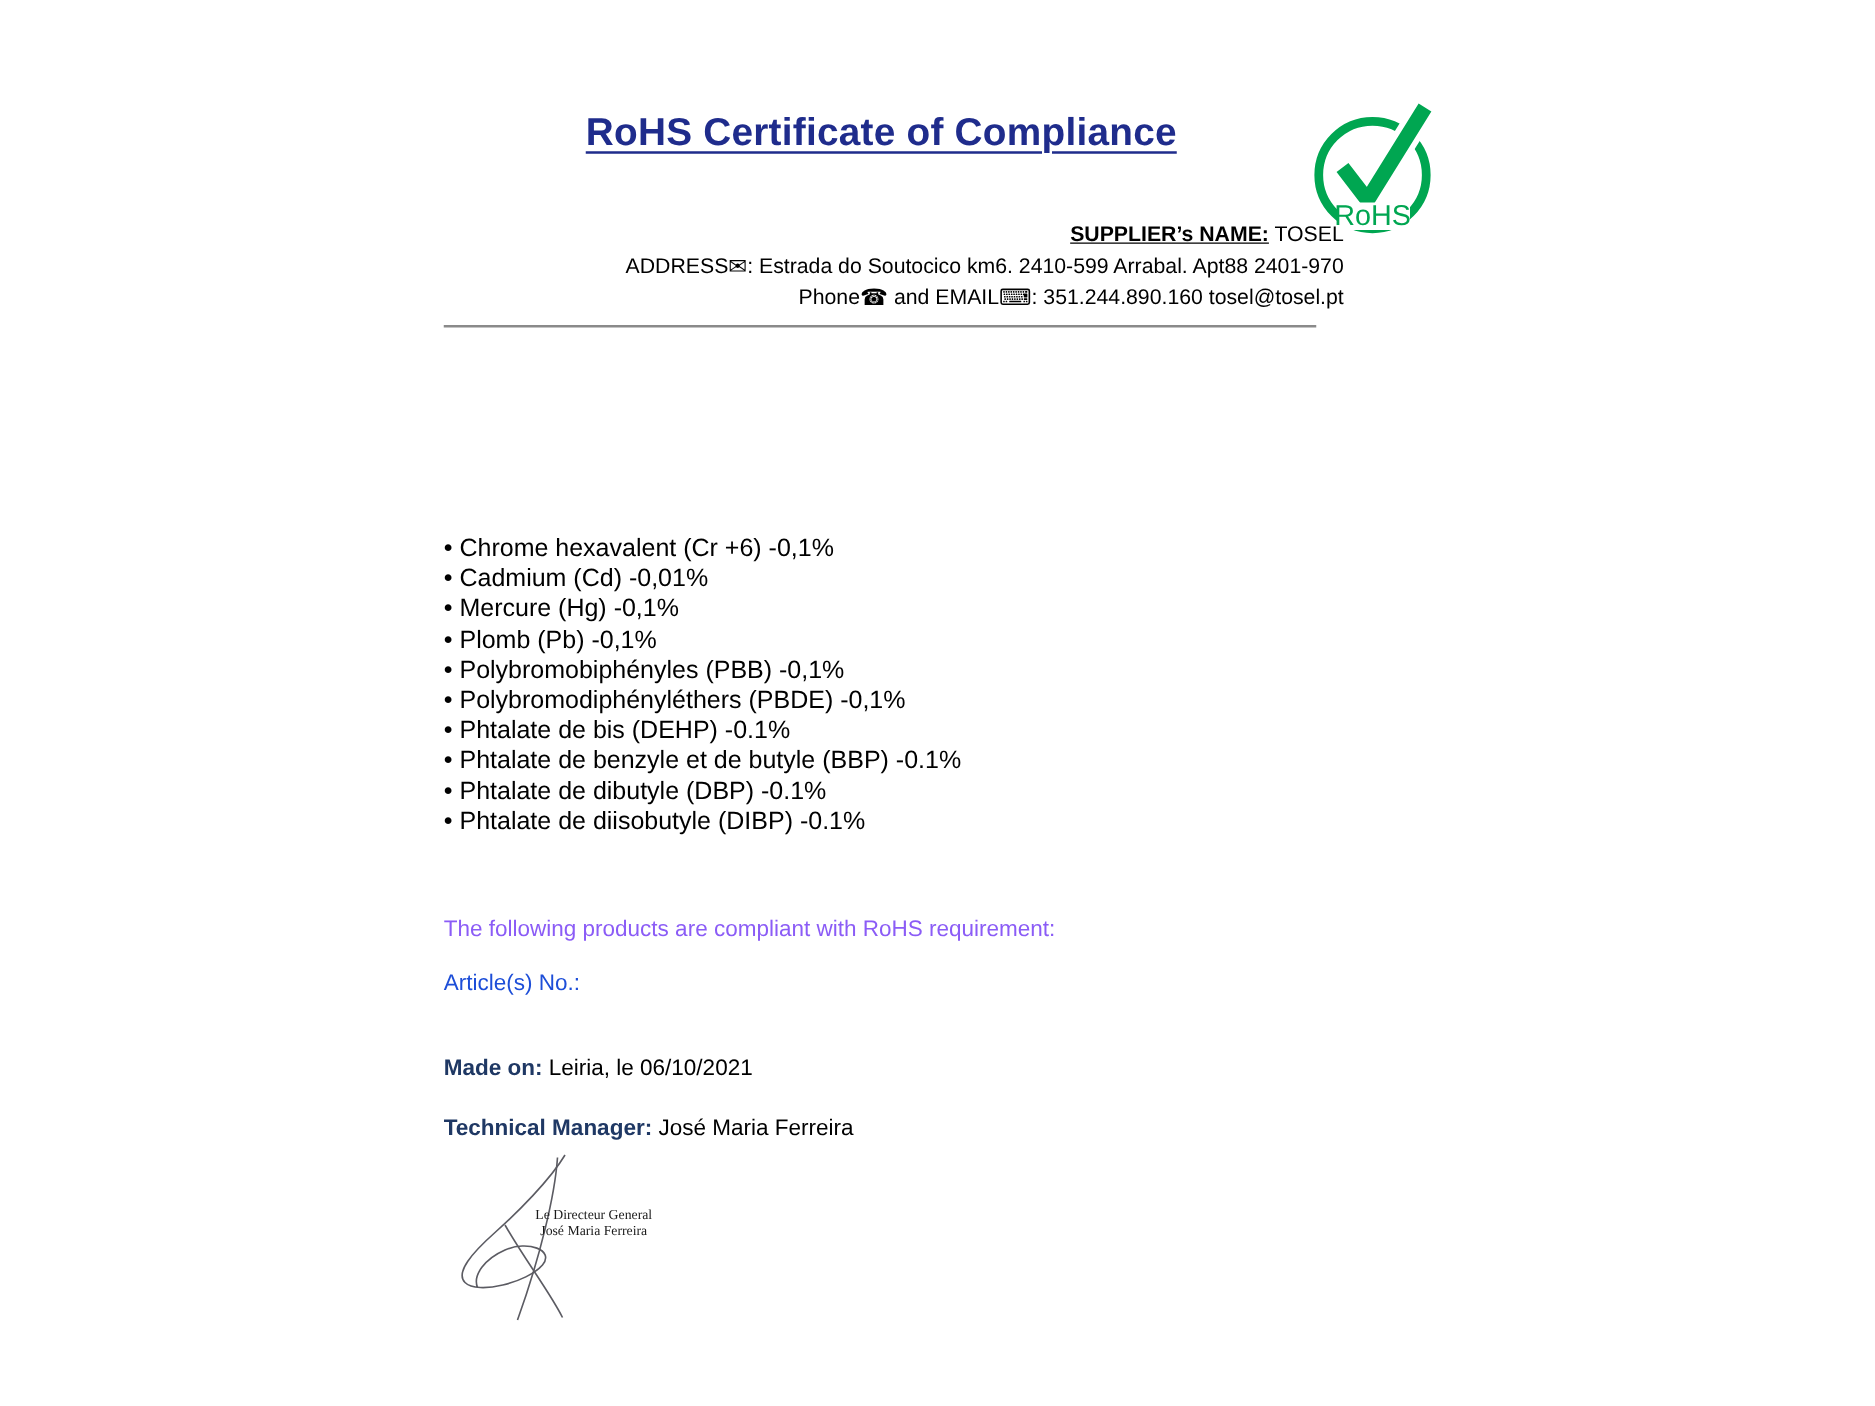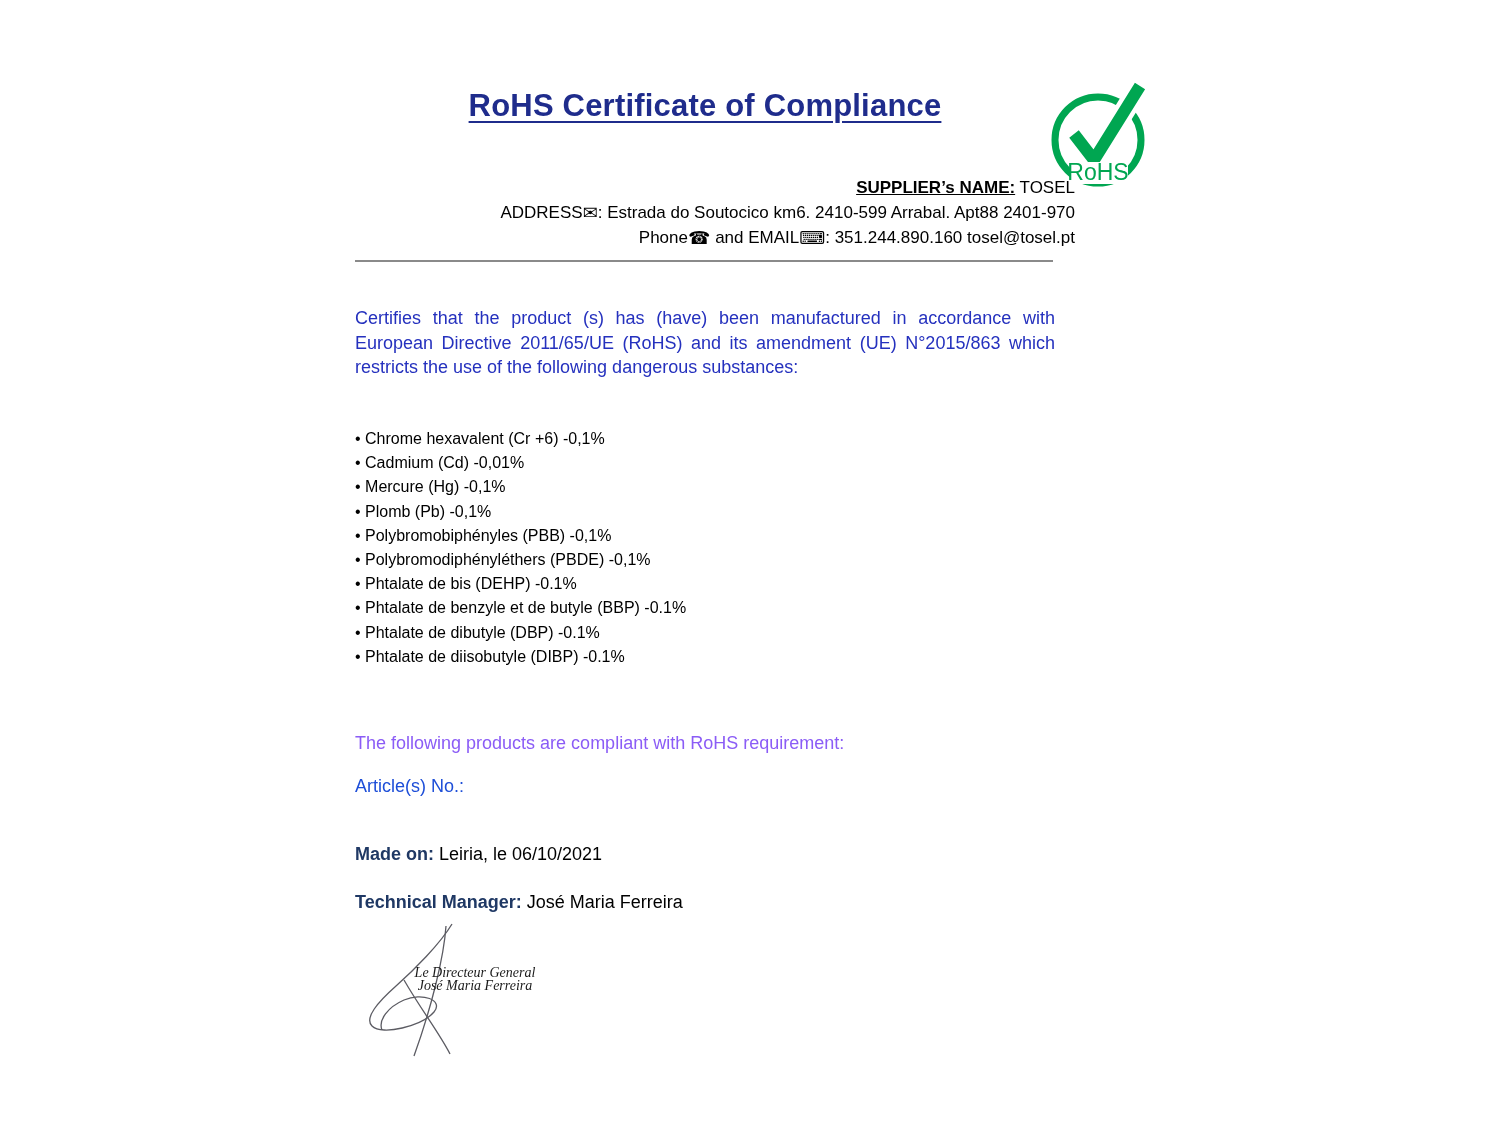--- a/index.html
+++ b/index.html
@@ -40,21 +40,21 @@
   }
   .cert-par{
     position:absolute;left:355px;top:306px;width:700px;
     font-size:18px;line-height:24.5px;
     color:#2531BE;
     text-align:justify;
   }
   .substances{
     position:absolute;left:355px;top:427px;width:720px;
     margin:0;padding:0;list-style:none;
-    font-size:16px;line-height:24.2px;color:#000;
+    font-size:20px;line-height:24.2px;color:#000;
   }
   .substances li::before{content:"• ";}
   .compliance{
     position:absolute;left:355px;top:733px;width:720px;
     font-size:18px;color:#8b5cf6;
   }
   .article{
     position:absolute;left:355px;top:776px;width:720px;
     font-size:18px;color:#1d4ed8;
   }
@@ -67,23 +67,22 @@
     font-size:18px;color:#000;
   }
   .lbl-navy{font-weight:bold;color:#1F3864;text-align:center;}
   .val-italic{font-family:"Liberation Sans",sans-serif;}
   .signature{
     position:absolute;left:356px;top:922px;width:220px;height:140px;
   }
   .signature .sig-text{
     position:absolute;left:34px;top:44px;width:170px;
     font-family:"Liberation Serif", serif;
-    font-size:14px;line-height:13px;color:#1a1a1a;
+    font-size:11px;line-height:13px;color:#1a1a1a;
     text-align:center;
-    font-style:italic;
   }
   svg{display:block;}
 </style>
 </head>
 <body>
 
 <div class="page">
 
   <div class="title-wrap">
     <h1>RoHS Certificate of Compliance</h1>
@@ -106,21 +105,20 @@
     <div>
       <span>ADDRESS</span><span class="glyph">✉</span><span>: Estrada do Soutocico km6. 2410-599 Arrabal. Apt88 2401-970</span>
     </div>
     <div>
       <span>Phone</span><span class="glyph">☎</span><span> and EMAIL</span><span class="glyph">⌨</span><span>: 351.244.890.160 tosel@tosel.pt</span>
     </div>
   </div>
 
   <div class="rule"></div>
 
-  <div class="cert-par">Certifies that the product (s) has (have) been manufactured in accordance with European Directive 2011/65/UE (RoHS) and its amendment (UE) N°2015/863 which restricts the use of the following dangerous substances:</div>
 
   <ul class="substances">
 
       <li>Chrome hexavalent (Cr +6) -0,1%</li>
 
       <li>Cadmium (Cd) -0,01%</li>
 
       <li>Mercure (Hg) -0,1%</li>
 
       <li>Plomb (Pb) -0,1%</li>

